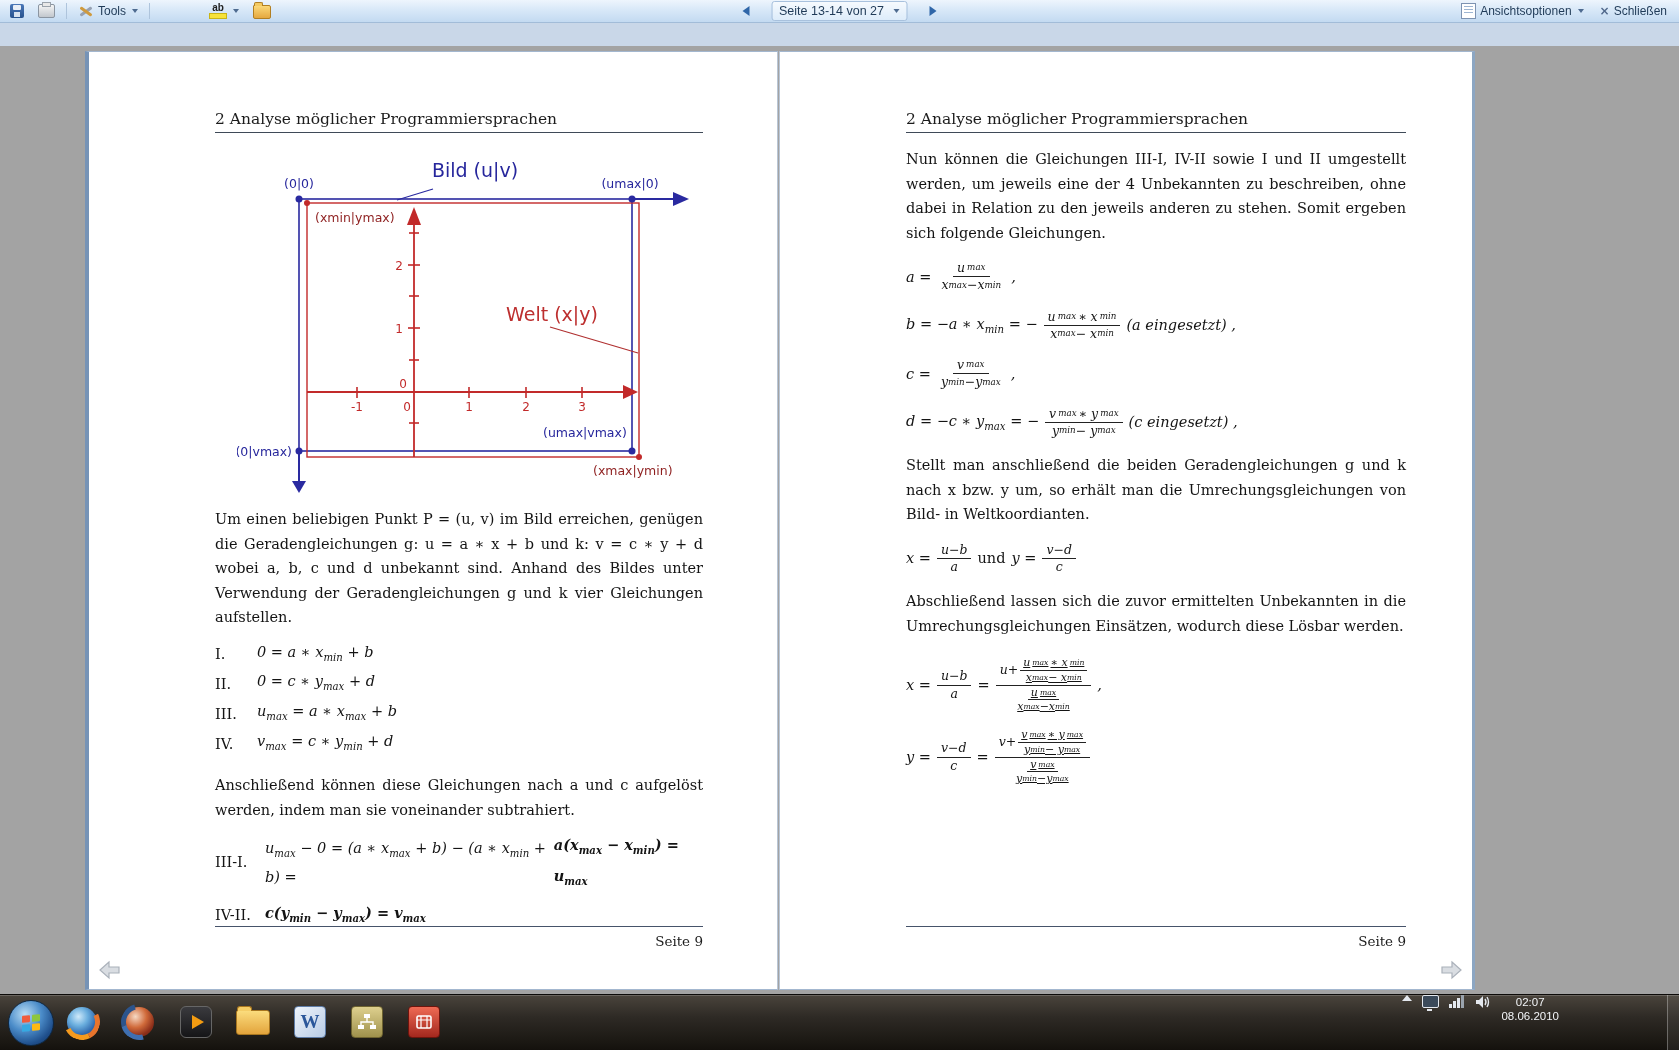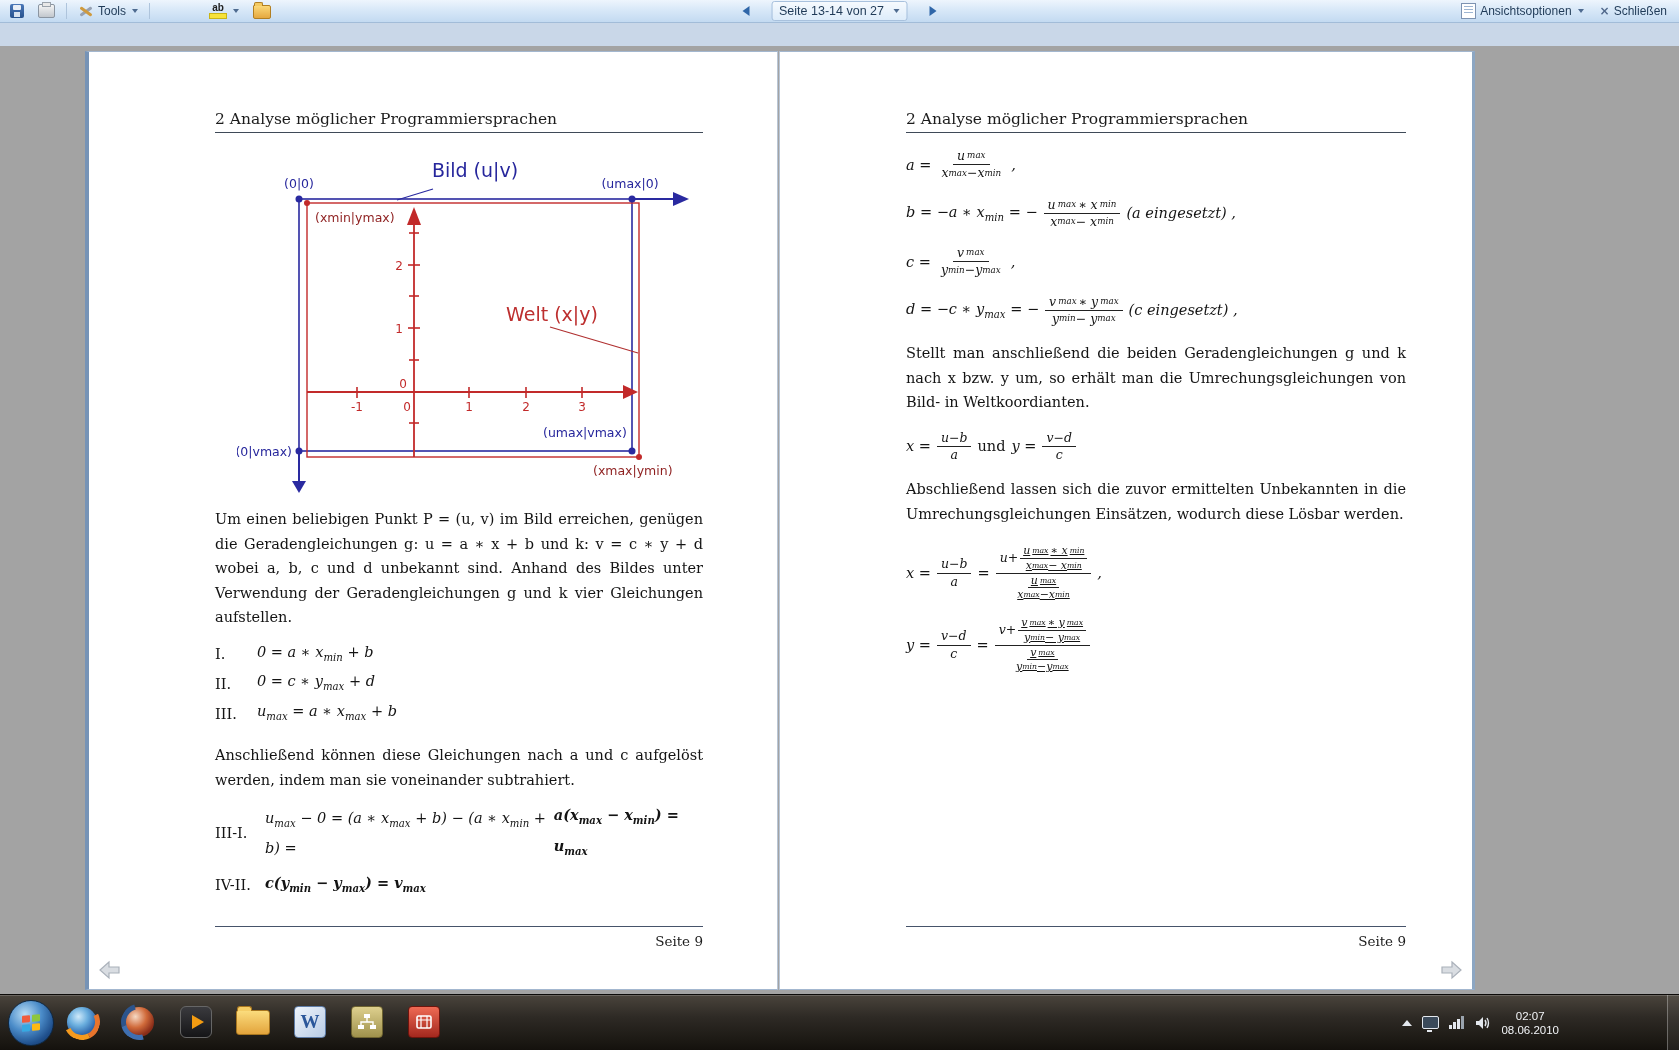--- a/index.html
+++ b/index.html
@@ -112,21 +112,21 @@
   .media-ic i{width:0;height:0;border-left:12px solid #f39c12;border-top:7px solid transparent;border-bottom:7px solid transparent;margin-left:3px;}
   .folder-ic{width:32px;height:23px;background:linear-gradient(#fbdc7d,#e3a43c);border:1px solid #a8761f;border-radius:2px 3px 3px 3px;position:relative;}
   .folder-ic::before{content:"";position:absolute;top:-5px;left:0;width:13px;height:4px;background:#f5cd66;border:1px solid #a8761f;border-bottom:none;border-radius:3px 3px 0 0;}
   .word-ic{width:30px;height:30px;border-radius:4px;background:linear-gradient(135deg,#eef4fb,#b9cce5);
     border:1px solid #5f7da8;display:flex;align-items:center;justify-content:center;
     font:bold 19px "Liberation Serif",serif;color:#2b579a;}
   .org-ic{width:30px;height:30px;border-radius:4px;background:linear-gradient(#ded08e,#9f914c);border:1px solid #6e6330;
     display:flex;align-items:center;justify-content:center;}
   .red-ic{width:30px;height:30px;border-radius:4px;background:linear-gradient(#ef6a54,#a3281e);border:1px solid #6e140d;
     display:flex;align-items:center;justify-content:center;}
-  .tray{position:absolute;right:120px;top:0;height:100%;display:flex;align-items:center;gap:10px;}
+  .tray{position:absolute;right:120px;top:0;height:100%;display:flex;gap:10px;}
   .chev{width:0;height:0;border-left:5px solid transparent;border-right:5px solid transparent;border-bottom:6px solid #e4e8ee;cursor:pointer;}
   .monitor-ic{width:15px;height:11px;border:1.5px solid #e4e8ee;border-radius:2px;background:#3b4a5a;position:relative;cursor:pointer;}
   .monitor-ic::after{content:"";position:absolute;left:4px;bottom:-4px;width:5px;height:2.5px;background:#e4e8ee;}
   .clock{color:#f2f4f7;font:11.5px/14px "Liberation Sans",sans-serif;text-align:center;cursor:pointer;}
   .show-desktop{position:absolute;right:0;top:0;width:11px;height:100%;background:rgba(255,255,255,0.06);
     border-left:1px solid rgba(255,255,255,0.3);cursor:pointer;}
 </style>
 </head>
 <body>
 
@@ -257,20 +257,24 @@
             <span class="math">0 = a ∗ x<sub>min</sub> + b</span>
           </div>
           <div class="eq-row">
             <span class="eq-label">II.</span>
             <span class="math">0 = c ∗ y<sub>max</sub>  + d</span>
           </div>
           <div class="eq-row">
             <span class="eq-label">III.</span>
             <span class="math">u<sub>max</sub>  = a ∗ x<sub>max</sub> + b</span>
           </div>
+          <div class="eq-row">
+            <span class="eq-label">IV.</span>
+            <span class="math">v<sub>max</sub>  = c ∗ y<sub>min</sub> + d</span>
+          </div>
         </div>
 
         <p class="body-text">Anschließend können diese Gleichungen nach  a  und  c  aufgelöst werden, indem man sie voneinander subtrahiert.</p>
 
         <div class="eq-list">
           <div class="eq-row" style="margin-top:4px;">
             <span class="eq-label wide">III-I.</span>
             <span class="math">u<sub>max</sub>  −  0 = (a ∗ x<sub>max</sub> + b) − (a ∗ x<sub>min</sub> + b) = </span>
             <span class="math bold">a(x<sub>max</sub> − x<sub>min</sub>) =  u<sub>max</sub></span>
           </div>
@@ -286,20 +290,21 @@
       </div>
       <svg class="nav-arrow left" viewBox="0 0 26 22">
         <path d="M12 3 L3 11 L12 19 L12 14 L22 14 L22 8 L12 8 Z" fill="#d9dde2" stroke="#aab1ba" stroke-width="1.2"></path>
       </svg>
     </div>
 
     <div class="page page-r">
       <div class="rp-content">
         <h1 class="doc-heading">2 Analyse möglicher Programmiersprachen</h1>
 
+        <p class="body-text">Nun können die Gleichungen III-I, IV-II sowie I und II umgestellt werden, um jeweils eine der 4 Unbekannten zu beschreiben, ohne dabei in Relation zu den jeweils anderen zu stehen. Somit ergeben sich folgende Gleichungen.</p>
 
         <div class="eqn">
           <span class="math">a =</span>
           <span class="frac">
             <span class="fnum">u<sub>max</sub></span>
             <span class="fden">x<sub>max</sub>−x<sub>min</sub></span>
           </span>
           <span class="math">,</span>
         </div>
 

